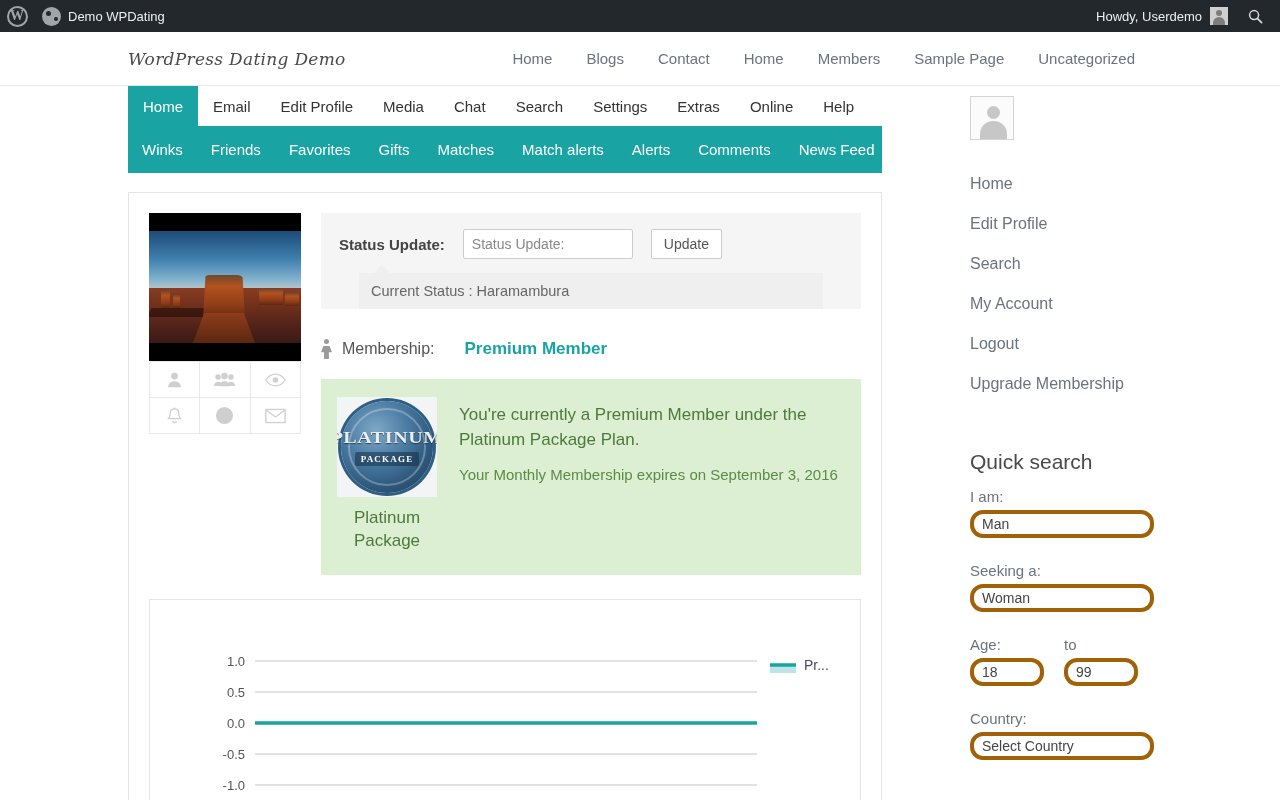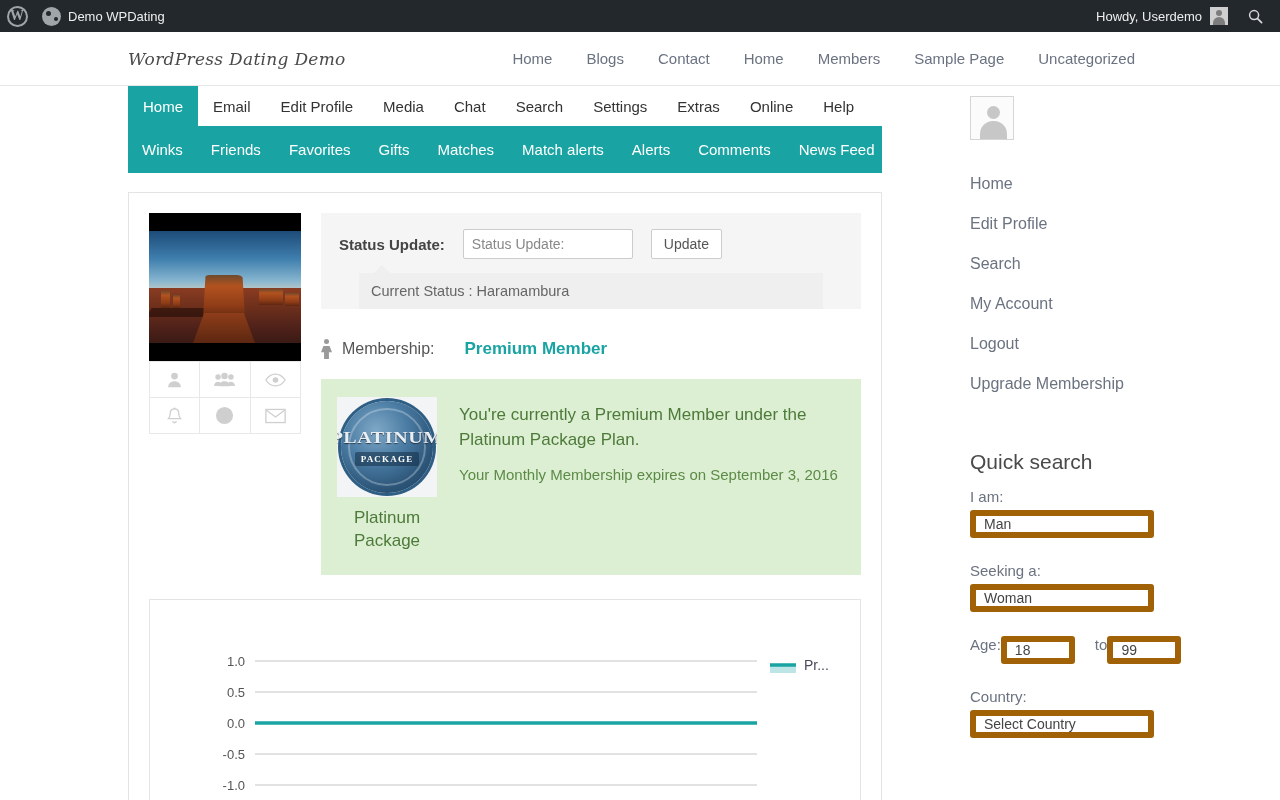--- a/index.html
+++ b/index.html
@@ -385,31 +385,31 @@
   #quick-search { margin-top: 46px; }
   #qs-title {
     font-size: 21px; color: #4a4a4a; font-weight: normal;
     margin: 0 0 14px 0;
   }
   .qs-label {
     font-size: 15px; color: #6b7280; margin-bottom: 5px;
   }
   .qs-field {
     width: 184px; height: 28px;
-    border: 6px solid #a16207; border-radius: 3px;
+    border: 4px solid #a16207; border-radius: 13px;
     background: #ffffff;
     padding: 2px 8px;
     font-size: 14px; color: #444444;
     font-family: "Liberation Sans", sans-serif;
     display: flex; align-items: center;
     margin-bottom: 24px;
   }
   .qs-field.small { width: 74px; margin-bottom: 0; }
   .qs-age-row { display: flex; gap: 20px; margin-bottom: 24px; }
-  .qs-age-col { display: flex; }
+  .qs-age-col { display: flex; flex-direction: column; }
   .qs-age-col .qs-label { margin-bottom: 5px; }
 </style>
 </head>
 <body>
 
 <div id="wp-adminbar">
   <div class="ab-logo">
     <div class="wp-circle">W</div>
   </div>
   <div class="ab-site">

